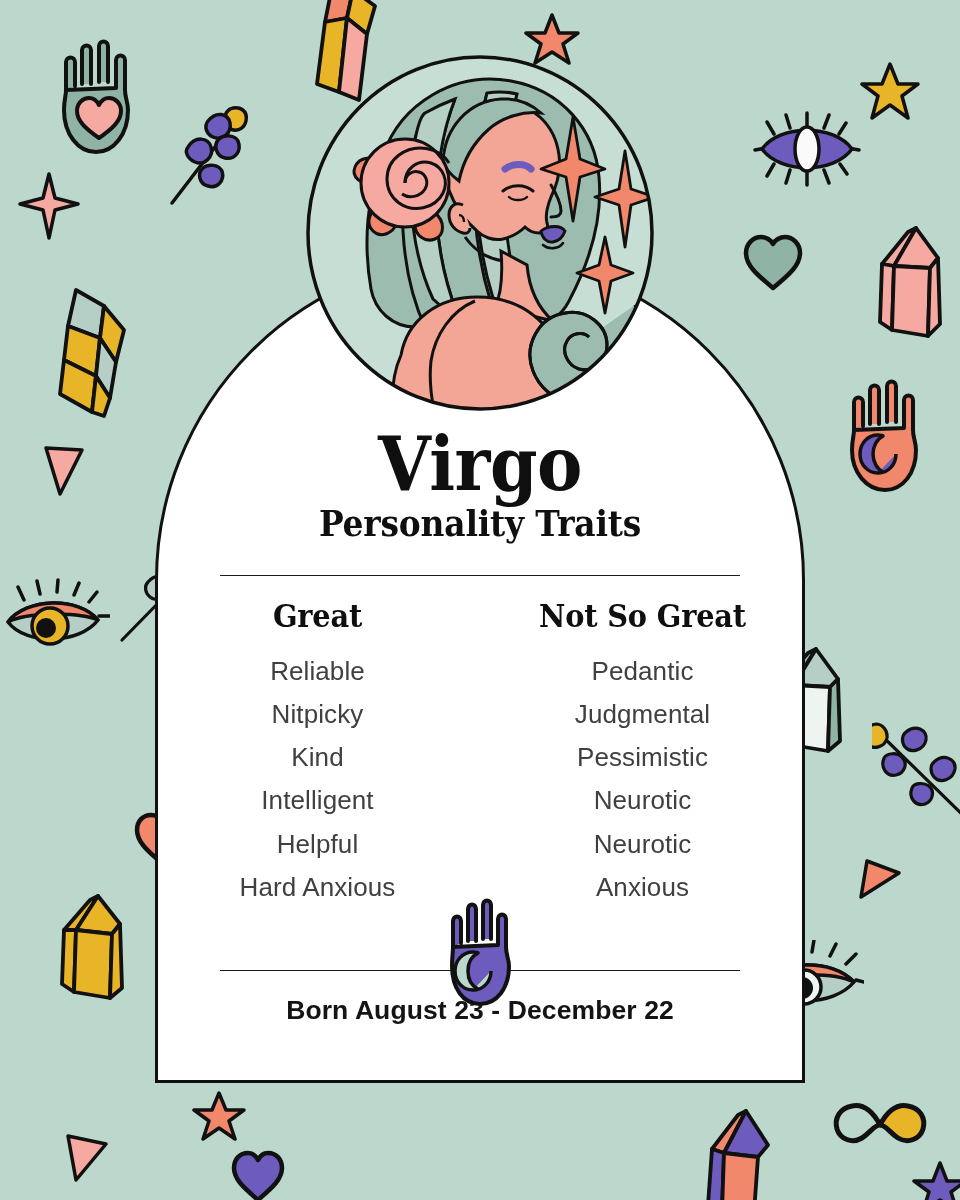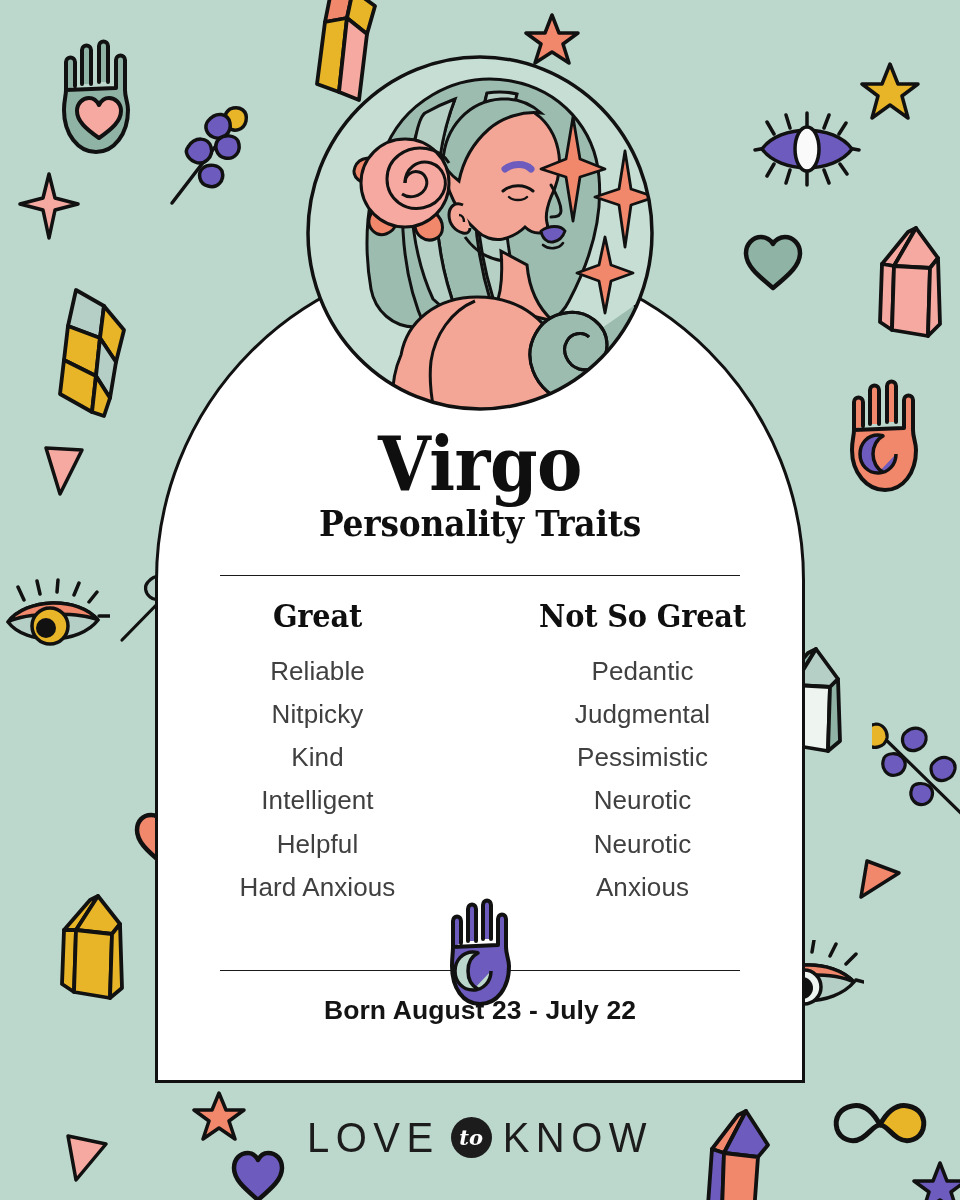--- a/index.html
+++ b/index.html
@@ -414,32 +414,25 @@
         <div class="trait">Judgmental</div>
         <div class="trait">Pessimistic</div>
         <div class="trait">Neurotic</div>
         <div class="trait">Neurotic</div>
         <div class="trait">Anxious</div>
       </div>
     </div>
 
     <div class="divider divider-bottom"></div>
 
-    <div class="born">Born August 23 - July 22</div>
+    <div class="born">Born August 23 - December 22</div>
   </div>
 
   <svg class="center-hand" viewBox="0 0 92 118">
     <g fill="#6d5bbd" stroke="#111" stroke-width="4" stroke-linejoin="round" stroke-linecap="round">
       <path d="M18 52V26c0-6 8-6 8 0v22M33 46V14c0-6 8-6 8 0v32M48 44V10c0-6 8-6 8 0v34M63 50V24c0-6 8-6 8 0v28
                c0 8 3 12 3 19 0 22-12 38-29 38S17 93 17 71c0-9 1-13 1-19Z"></path>
     </g>
     <path d="M56 76c0 11-8 19-18 19s-18-8-18-19 8-19 18-19c2 0 4 0 5 1-6 3-10 9-10 18s4 15 10 18c-1 1-3 1-5 1" fill="#bcd8cc" stroke="#111" stroke-width="3.5" stroke-linejoin="round"></path>
   </svg>
 
-  <div class="logo">
-    <span class="logo-word">LOVE</span>
-    <span class="logo-dot">
-      <span>to</span>
-    </span>
-    <span class="logo-word">KNOW</span>
-  </div>
 
 </div>
 
 </body></html>

